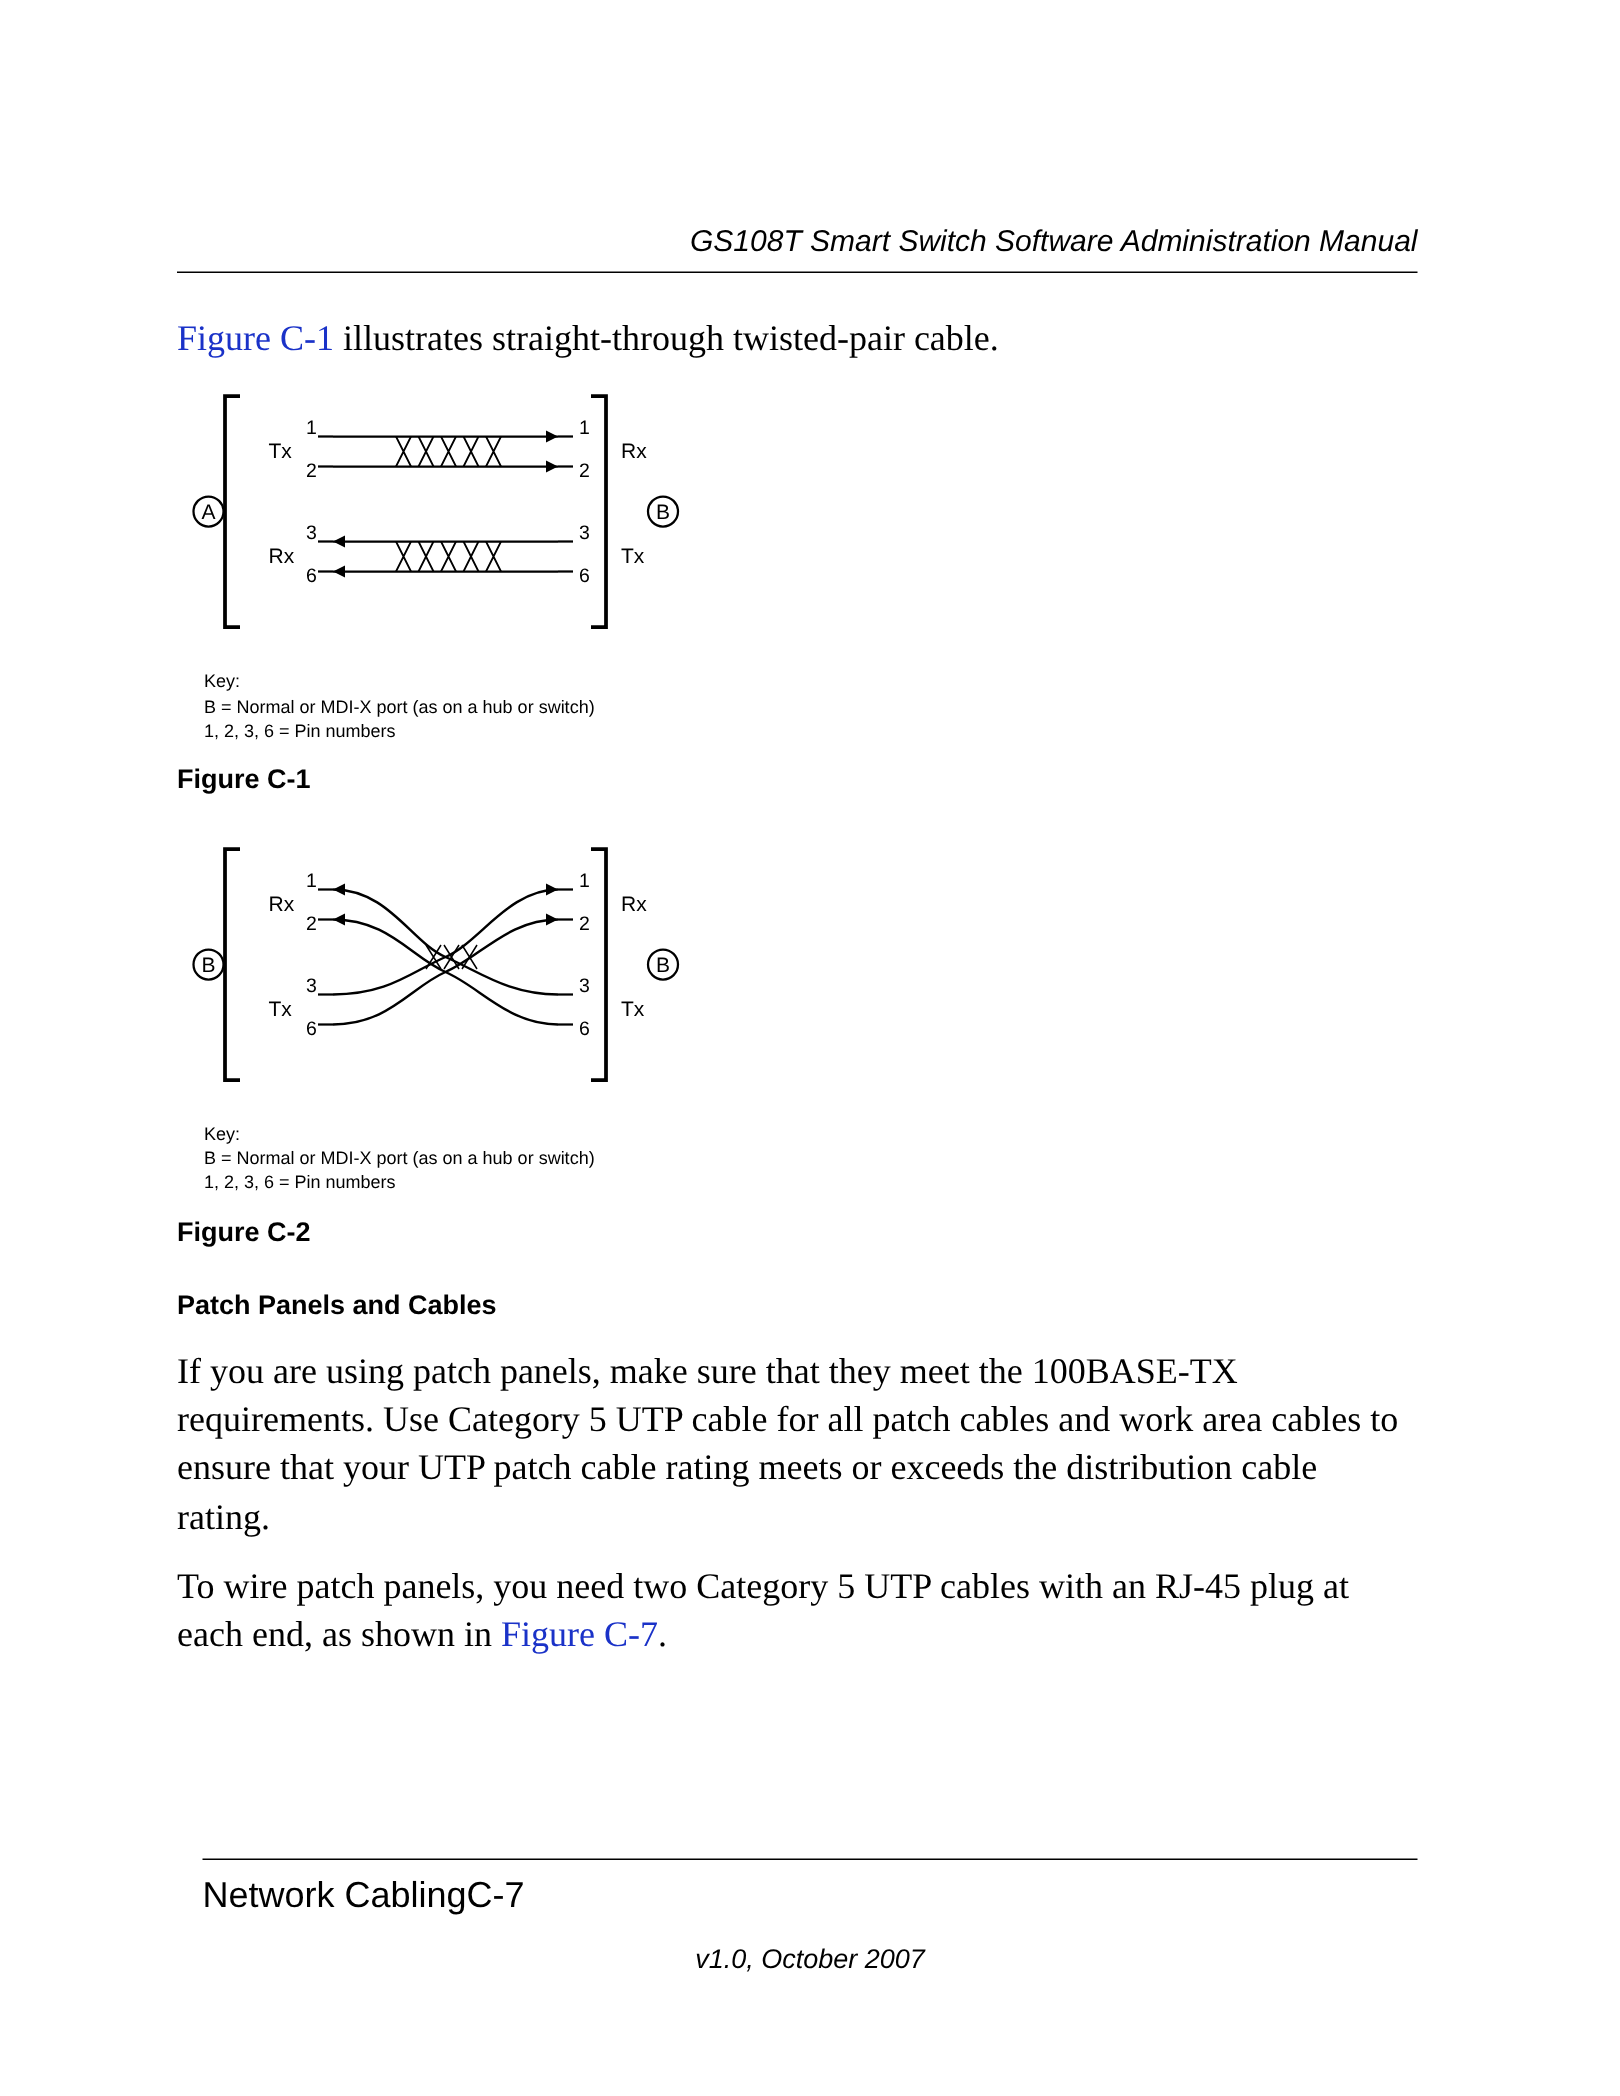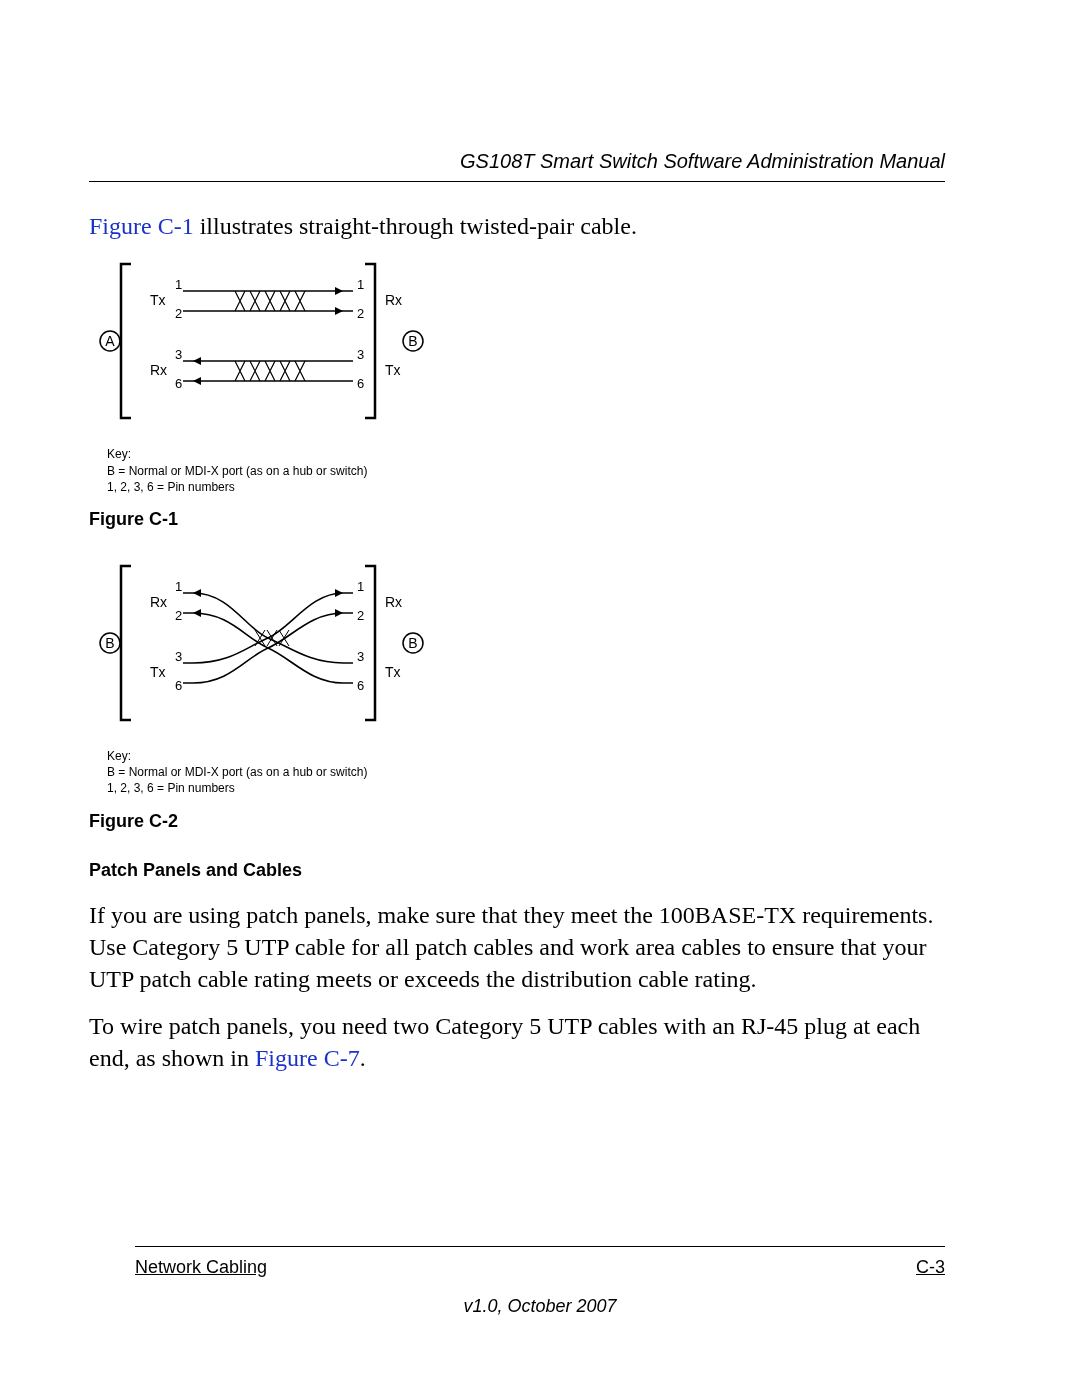--- a/index.html
+++ b/index.html
@@ -1,26 +1,26 @@
 <!DOCTYPE html>
 <html><head>
 <meta charset="utf-8">
 <style>
   * { box-sizing: border-box; margin: 0; padding: 0; }
   html, body { width: 1080px; height: 1397px; background: #fff; font-family: "Times New Roman", Times, serif; color: #000; }
-  .page { position: relative; width: 1080px; height: 1397px; padding: 150px 135px 100px 89px; }
+  .page { position: relative; width: 1080px; height: 1397px; padding: 150px 135px 100px 118px; }
   .header-title { font-style: italic; font-size: 20px; text-align: right; margin-bottom: 8px; font-family: Arial, Helvetica, sans-serif; }
   .header-rule { border: 0; border-top: 1.5px solid #000; margin-bottom: 28px; }
   .body-text { font-size: 24px; line-height: 1.35; margin-bottom: 14px; }
   .link { color: #1a32c8; }
   .figure-caption { font-family: Arial, Helvetica, sans-serif; font-weight: bold; font-size: 18px; margin: 14px 0 28px 0; }
   .section-heading { font-family: Arial, Helvetica, sans-serif; font-weight: bold; font-size: 18px; margin: 18px 0 18px 0; }
   .footer { position: absolute; left: 135px; right: 135px; bottom: 80px; }
   .footer-rule { border: 0; border-top: 1.5px solid #000; margin-bottom: 10px; }
-  .footer-row { display: flex; justify-content: space-between; font-family: Arial, Helvetica, sans-serif; font-size: 18px; text-decoration: underline; }
+  .footer-row { display: flex; justify-content: flex-start; font-family: Arial, Helvetica, sans-serif; font-size: 24px; }
   .footer-version { text-align: center; font-style: italic; font-family: Arial, Helvetica, sans-serif; font-size: 18px; margin-top: 18px; }
 
   
   .diagram-wrap { margin: 10px 0 8px 6px; }
   .diag-svg { display: block; }
   .key-block { font-family: Liberation Sans, sans-serif; font-size: 12px; line-height: 1.35; margin-top: 20px; margin-left: 12px; }
   .svg-label { font-family: Arial, Helvetica, sans-serif; font-size: 14px; }
   .svg-label-sm { font-family: Arial, Helvetica, sans-serif; font-size: 13px; }
 </style>
 </head>
@@ -176,17 +176,17 @@
   <h2 class="section-heading">Patch Panels and Cables</h2>
   <p class="body-text">If you are using patch panels, make sure that they meet the 100BASE-TX requirements. Use Category 5 UTP cable for all patch cables and work area cables to ensure that your UTP patch cable rating meets or exceeds the distribution cable rating.</p>
   <p class="body-text">
     <span>To wire patch panels, you need two Category 5 UTP cables with an RJ-45 plug at each end, as shown in </span><span class="link">Figure C-7</span><span>.</span>
   </p>
 
   <div class="footer">
     <hr class="footer-rule">
     <div class="footer-row">
       <span>Network Cabling</span>
-      <span>C-3</span>
+      <span>C-7</span>
     </div>
     <div class="footer-version">v1.0, October 2007</div>
   </div>
 </div>
 
 </body></html>

